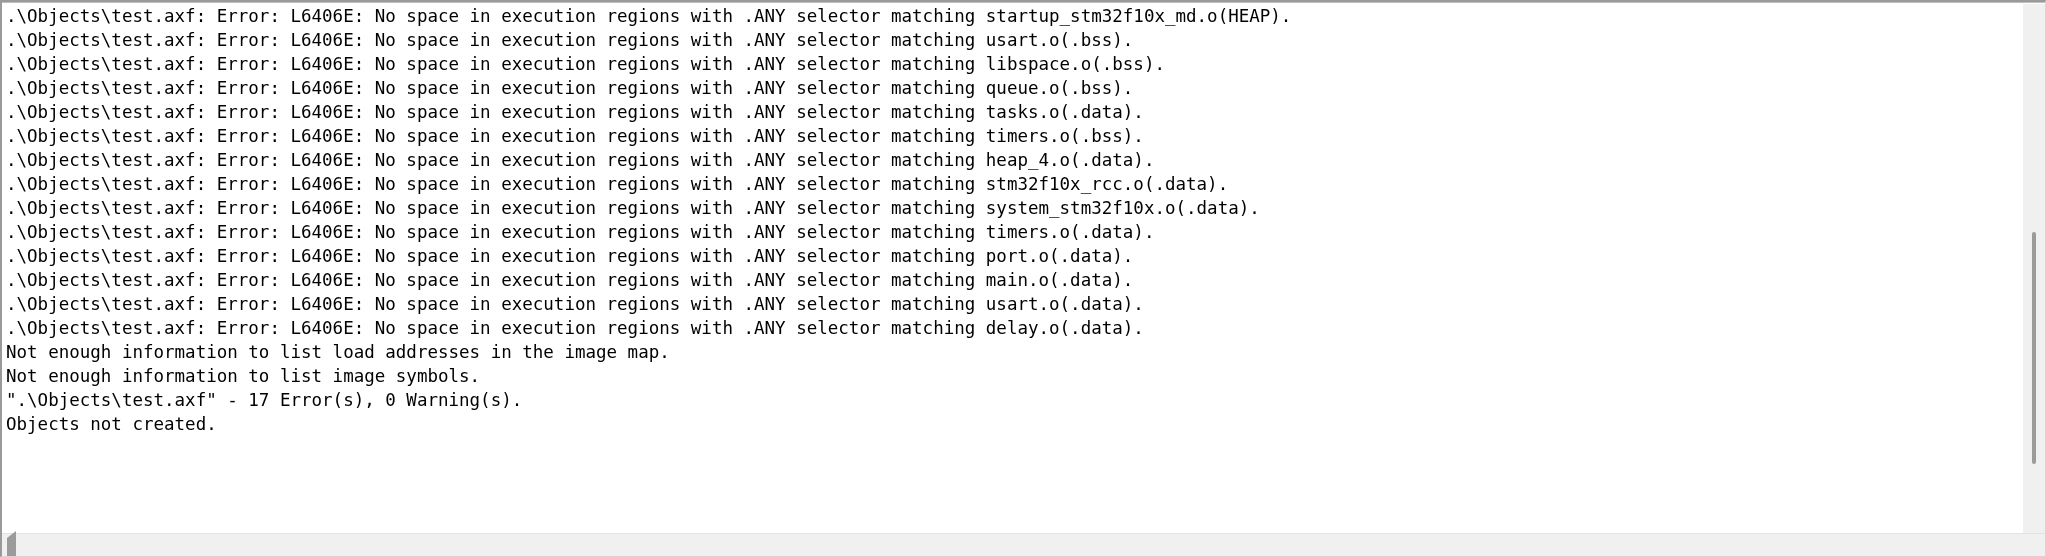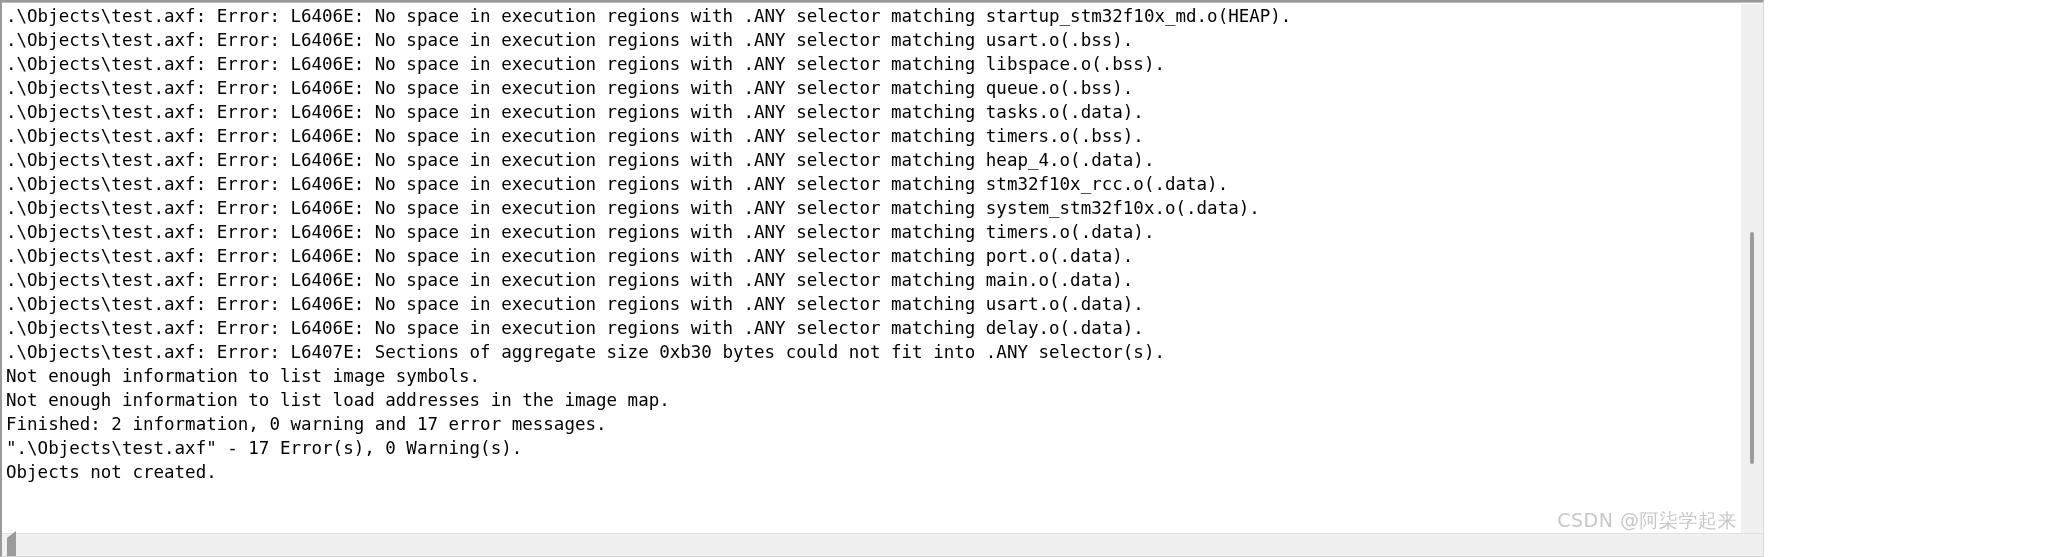--- a/index.html
+++ b/index.html
@@ -11,21 +11,21 @@
     width: 2046px;
     height: 557px;
     overflow: hidden;
     font-family: "DejaVu Sans Mono", "Liberation Mono", monospace;
   }
 
   
   .build-panel {
     position: relative;
     box-sizing: border-box;
-    width: 1764px;
+    width: 2046px;
     height: 557px;
     background: #ffffff;
     border-top: 2px solid #9a9a9a;
     border-left: 2px solid #9a9a9a;
     border-right: 1px solid #d6d6d6;
     border-bottom: 1px solid #d6d6d6;
     overflow: hidden;
   }
 
   
@@ -129,32 +129,29 @@
     <div class="log-line">.\Objects\test.axf: Error: L6406E: No space in execution regions with .ANY selector matching tasks.o(.data).</div>
     <div class="log-line">.\Objects\test.axf: Error: L6406E: No space in execution regions with .ANY selector matching timers.o(.bss).</div>
     <div class="log-line">.\Objects\test.axf: Error: L6406E: No space in execution regions with .ANY selector matching heap_4.o(.data).</div>
     <div class="log-line">.\Objects\test.axf: Error: L6406E: No space in execution regions with .ANY selector matching stm32f10x_rcc.o(.data).</div>
     <div class="log-line">.\Objects\test.axf: Error: L6406E: No space in execution regions with .ANY selector matching system_stm32f10x.o(.data).</div>
     <div class="log-line">.\Objects\test.axf: Error: L6406E: No space in execution regions with .ANY selector matching timers.o(.data).</div>
     <div class="log-line">.\Objects\test.axf: Error: L6406E: No space in execution regions with .ANY selector matching port.o(.data).</div>
     <div class="log-line">.\Objects\test.axf: Error: L6406E: No space in execution regions with .ANY selector matching main.o(.data).</div>
     <div class="log-line">.\Objects\test.axf: Error: L6406E: No space in execution regions with .ANY selector matching usart.o(.data).</div>
     <div class="log-line">.\Objects\test.axf: Error: L6406E: No space in execution regions with .ANY selector matching delay.o(.data).</div>
-    <div class="log-line">.\Objects\test.axf: Error: L6407E: Sections of aggregate size 0xb30 bytes could not fit into .ANY selector(s).</div>
+    <div class="log-line">Not enough information to list load addresses in the image map.</div>
     <div class="log-line">Not enough information to list image symbols.</div>
-    <div class="log-line">Not enough information to list load addresses in the image map.</div>
-    <div class="log-line">Finished: 2 information, 0 warning and 17 error messages.</div>
     <div class="log-line">".\Objects\test.axf" - 17 Error(s), 0 Warning(s).</div>
     <div class="log-line">Objects not created.</div>
   </div>
 
   <div class="vscrollbar">
     <div class="vscroll-thumb"></div>
   </div>
 
   <div class="hscrollbar">
     <span class="hscroll-left-arrow">
       <span class="tri-left"></span>
     </span>
   </div>
 
-  <div class="watermark">CSDN @阿柒学起来</div>
 </div>
 
 </body></html>

